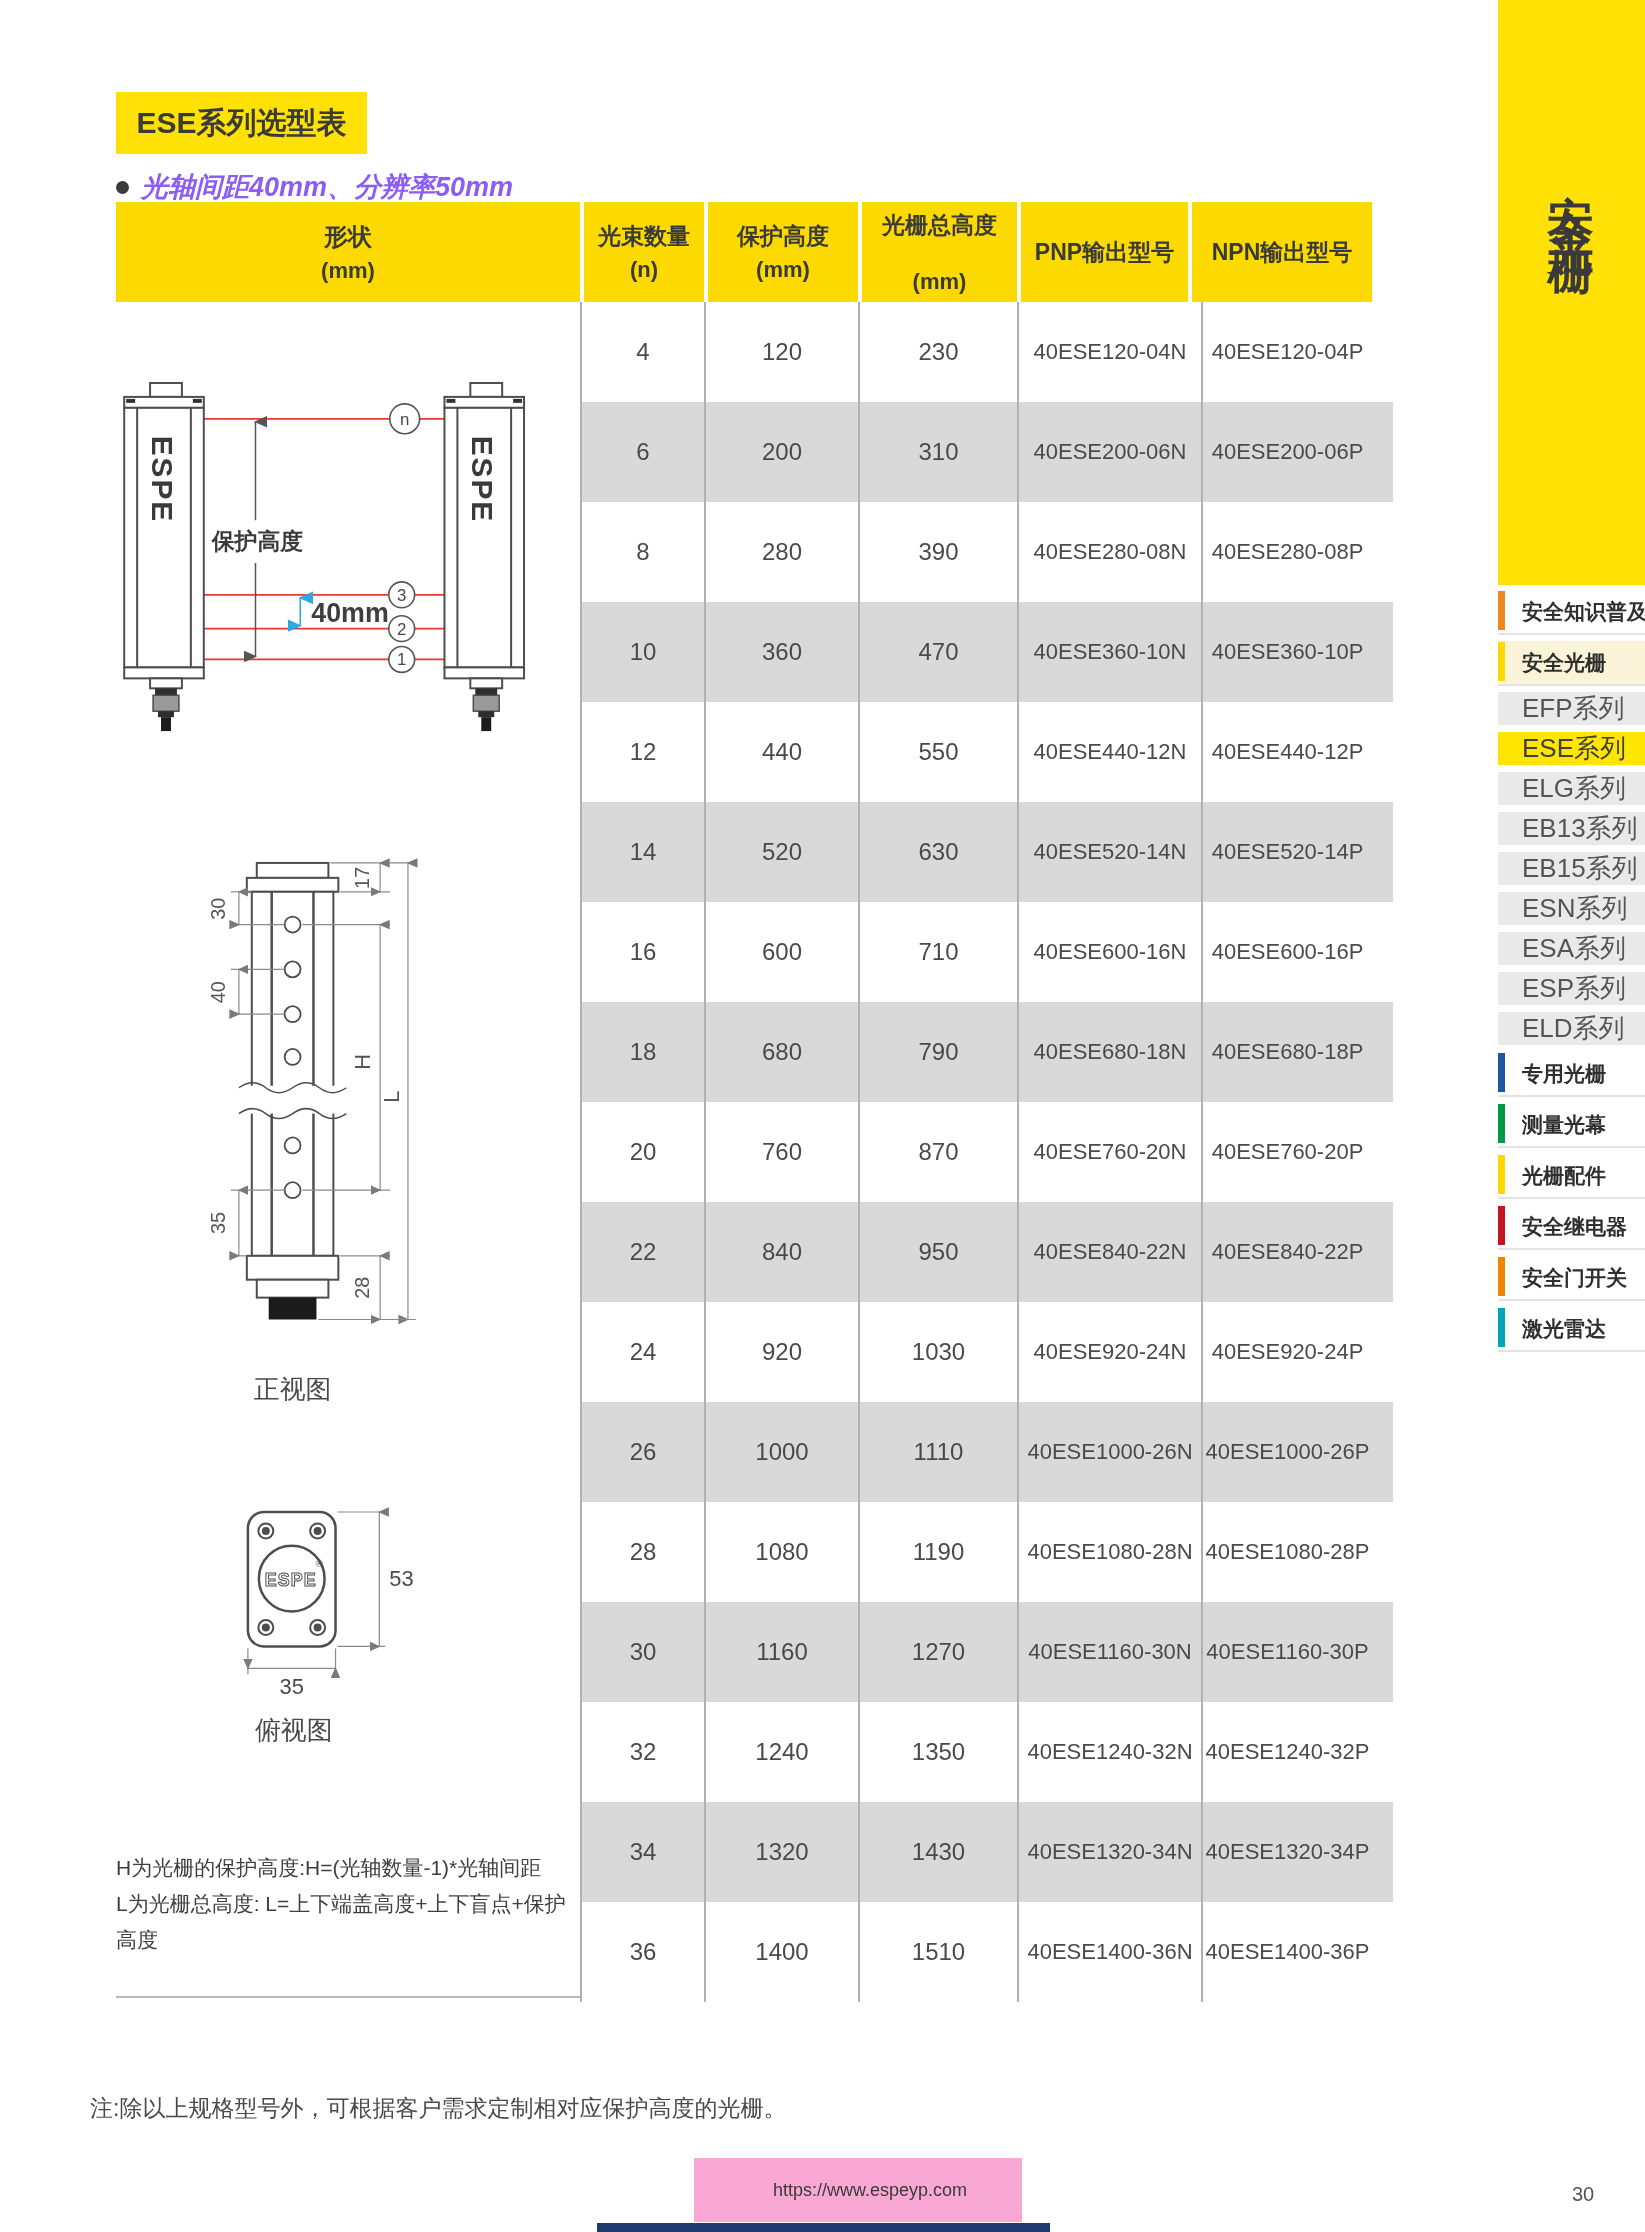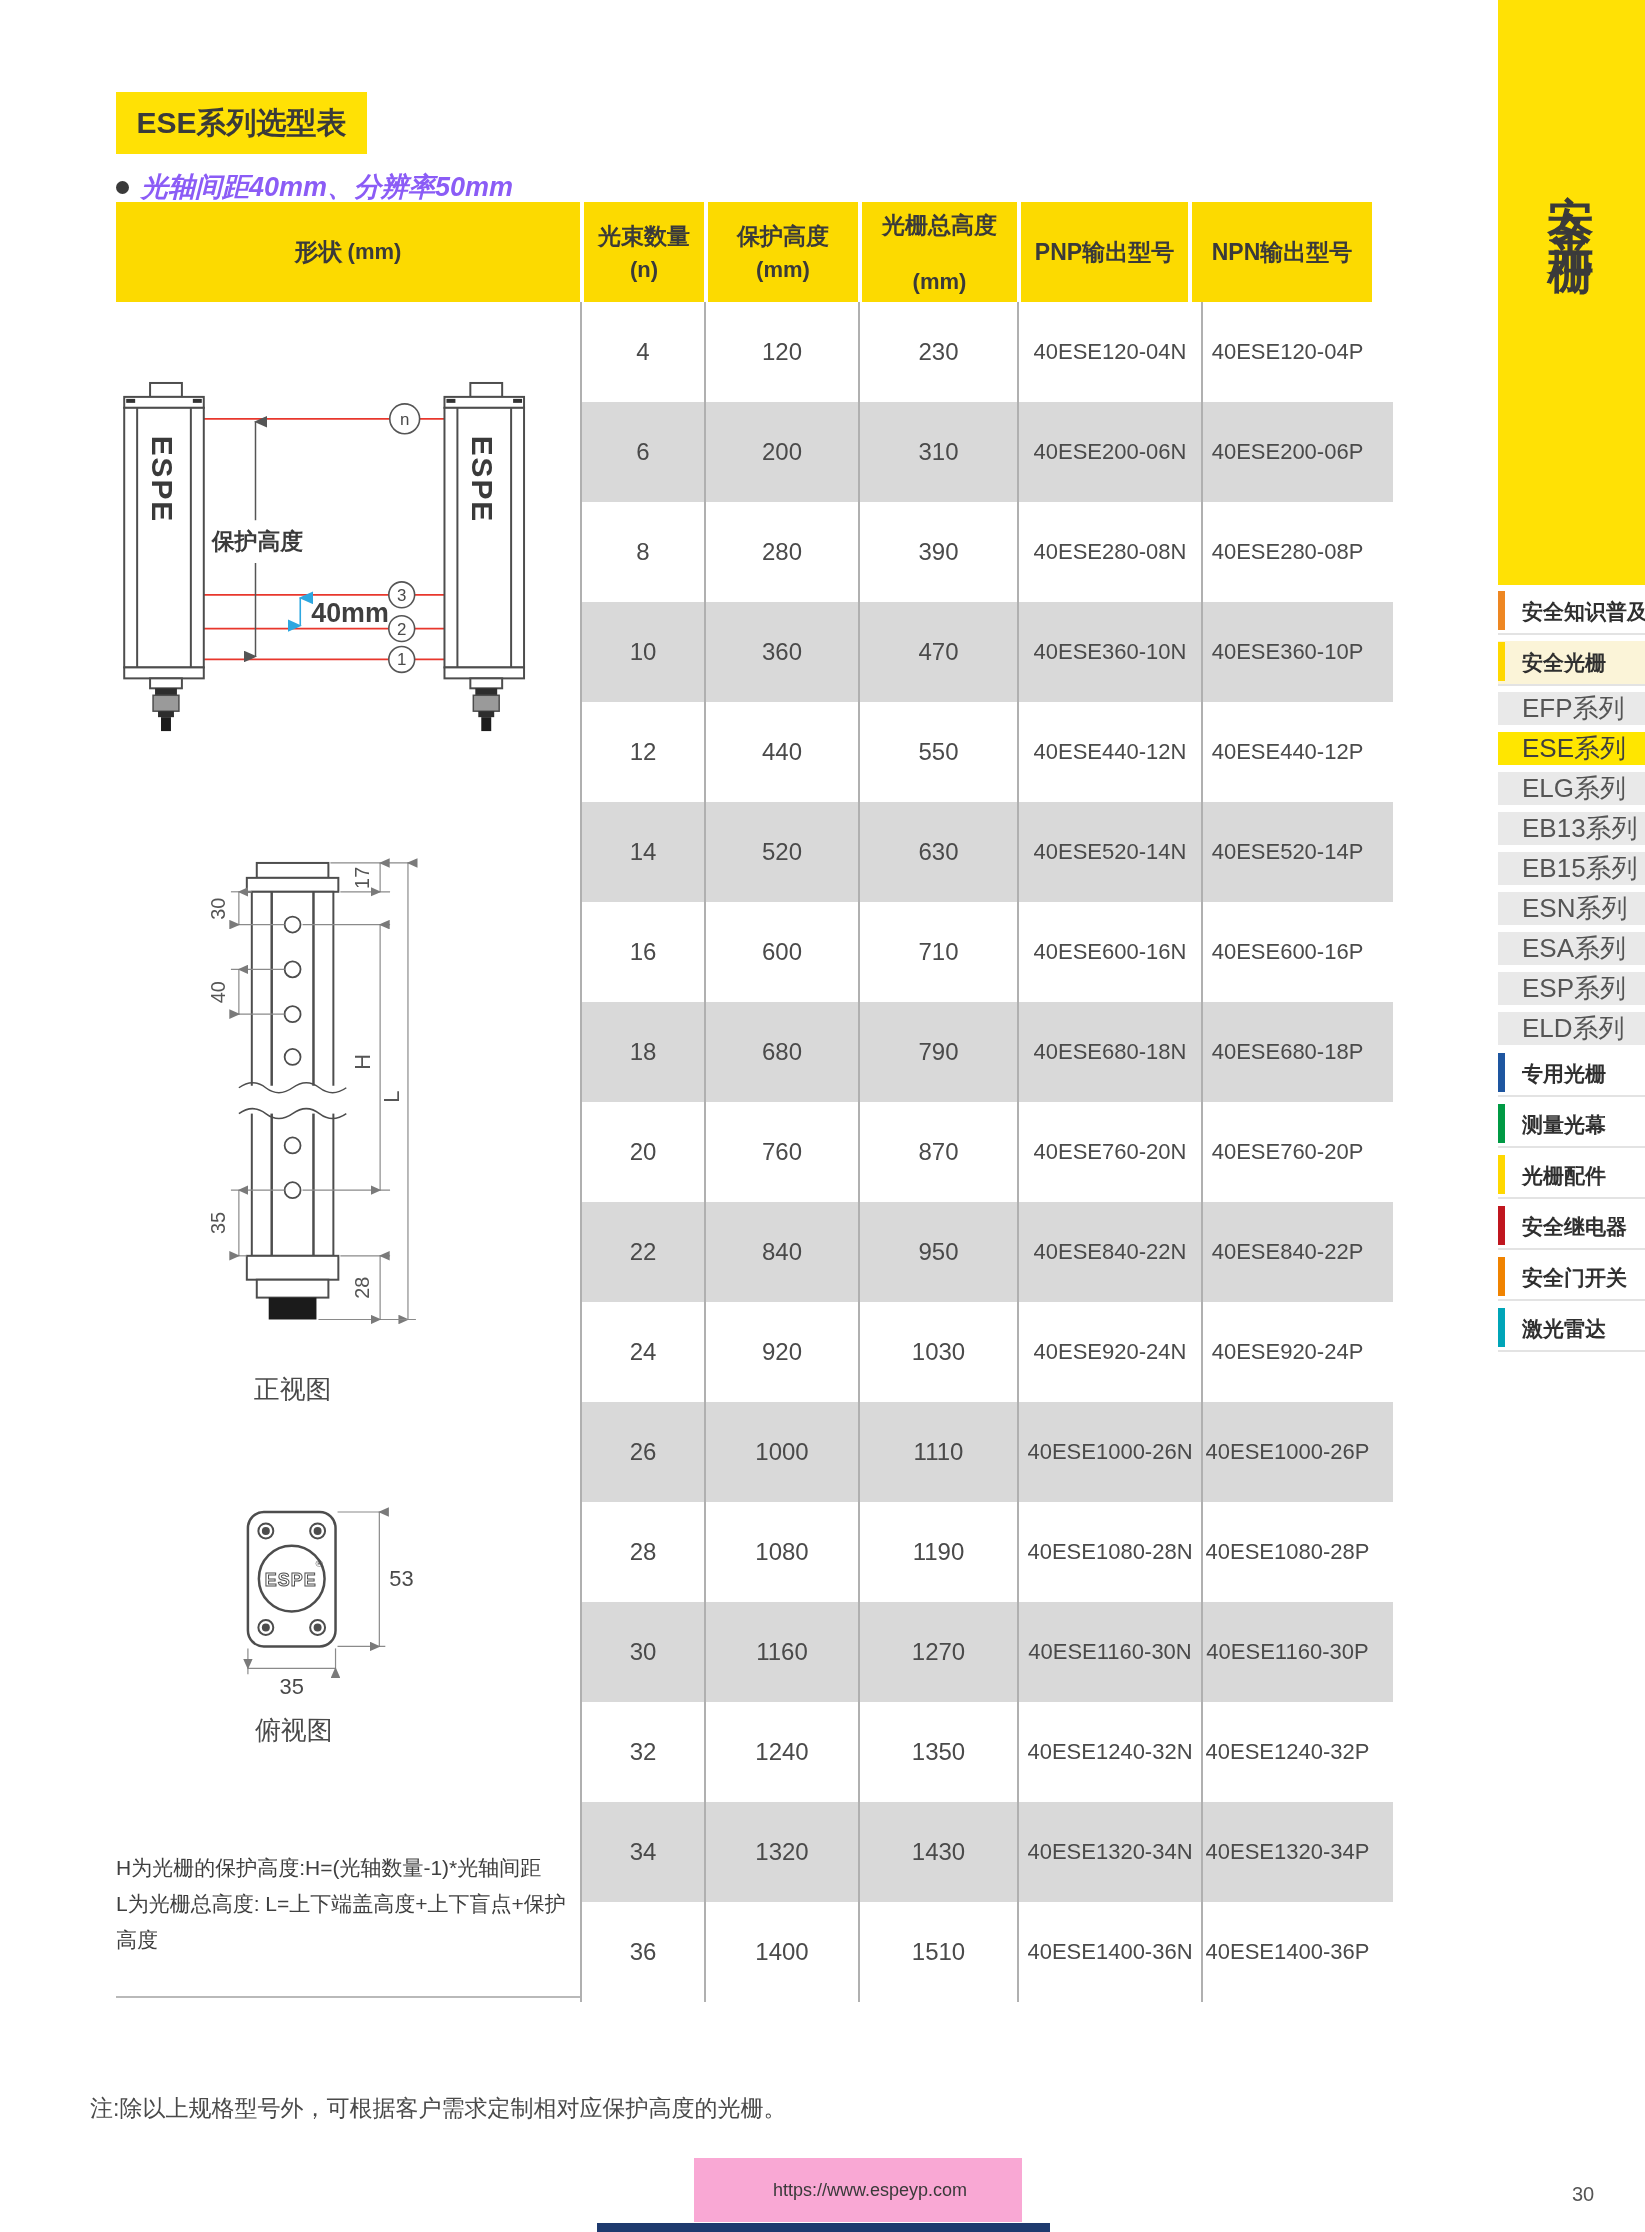--- a/index.html
+++ b/index.html
@@ -11,21 +11,21 @@
   .title-box { position:absolute; left:116px; top:92px; width:251px; height:62px;
     background:#ffe105; display:flex; align-items:center; justify-content:center;
     font-size:30px; font-weight:bold; color:#3a3a3a; }
   .bullet { position:absolute; left:116px; top:171px; height:32px; display:flex; align-items:center;
     gap:12px; font-size:27px; font-weight:bold; color:#8b5cf6;font-style:italic; }
   .bullet .dot { width:13px; height:13px; border-radius:50%; background:#3a3a3a; flex:0 0 auto; }
 
   
   .se-table { position:absolute; left:116px; top:202px; width:1277px; display:flex; }
   .col-shape { width:464px; }
-  .shape-th { height:100px; background:#fcda00; display:flex; flex-direction:row;
+  .shape-th { height:100px; background:#fcda00; display:flex; flex-direction:column;
     align-items:center; justify-content:center; gap:5px; font-weight:bold; color:#3a3a3a; }
   .shape-th .l1 { font-size:24px; } .shape-th .l2 { font-size:22px; }
   .shape-body { position:relative; height:1696px; background:#fff; border-bottom:2px solid #b9b9b9; }
 
   .col-data { flex:1; }
   .thead { display:flex; height:100px; }
   .th { background:#fcda00; border-left:4px solid #fff; display:flex; flex-direction:column;
     align-items:center; justify-content:center; gap:5px; font-weight:bold; color:#3a3a3a; }
   .th .l1 { font-size:23px; } .th .l2 { font-size:22px; }
   .w0 { width:124px; } .w1 { width:154px; } .w2 { width:159px;gap:28px; } .w3 { width:184px; } .w4 { width:171px; }

